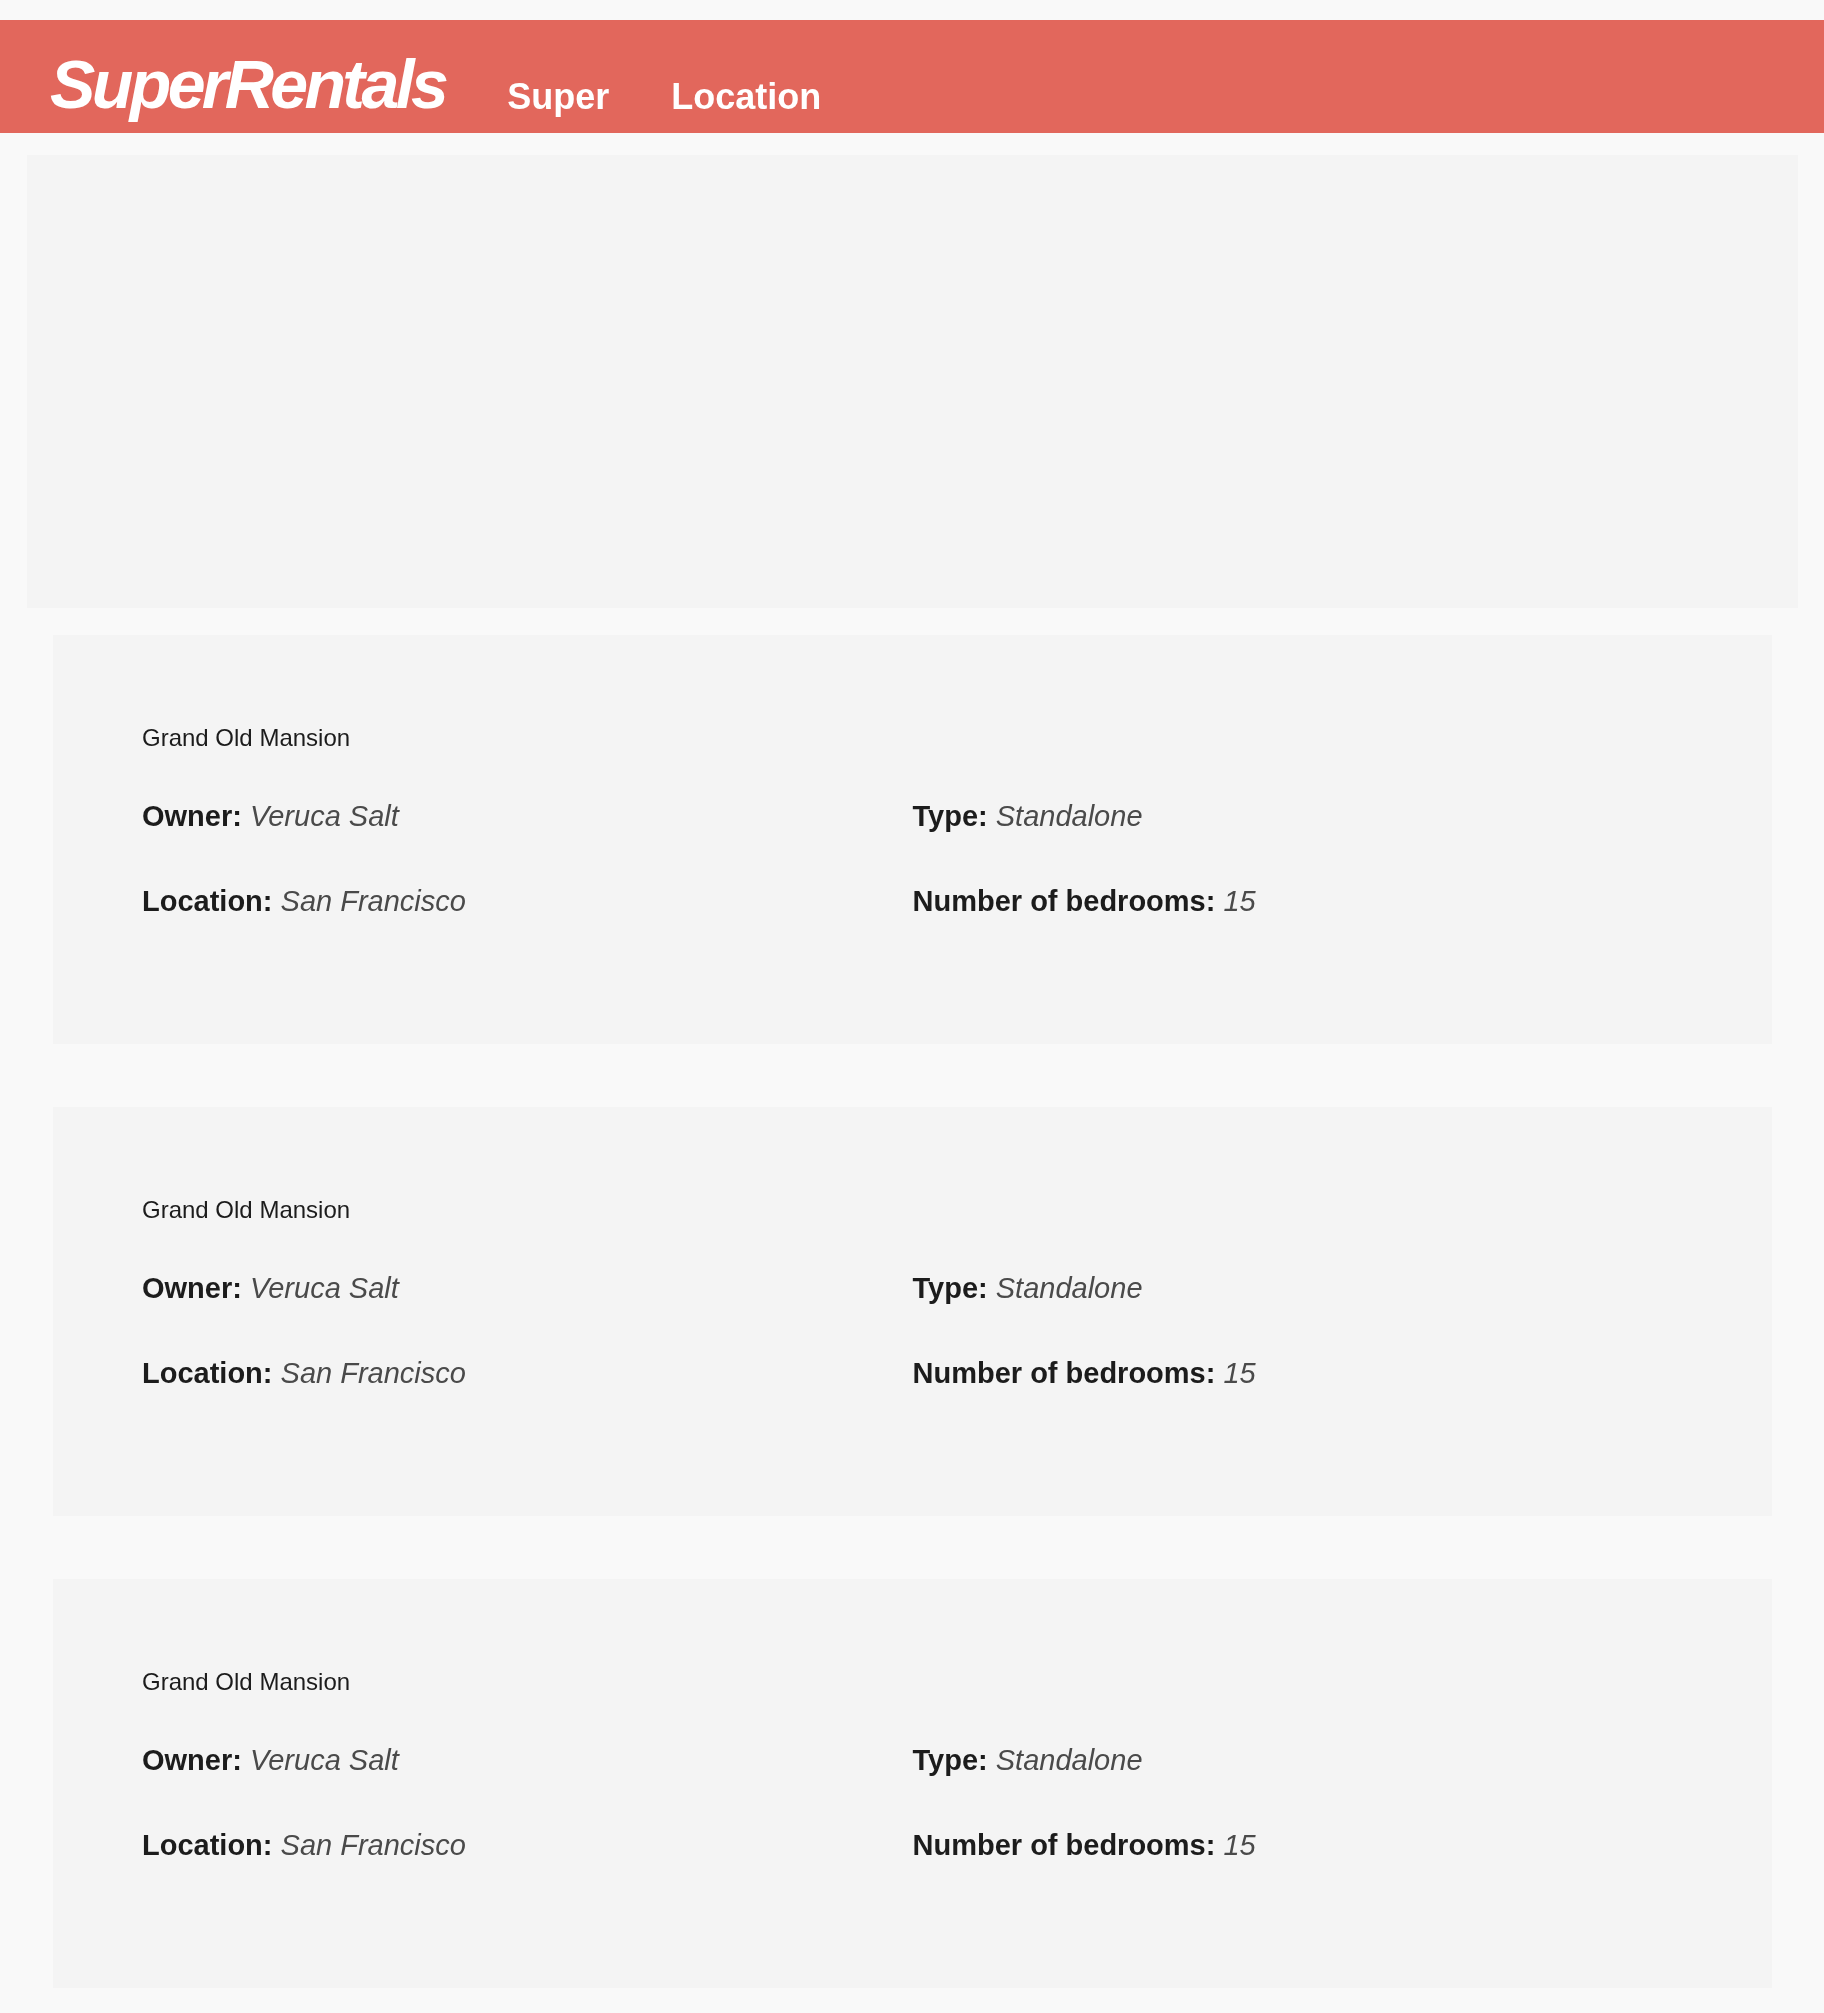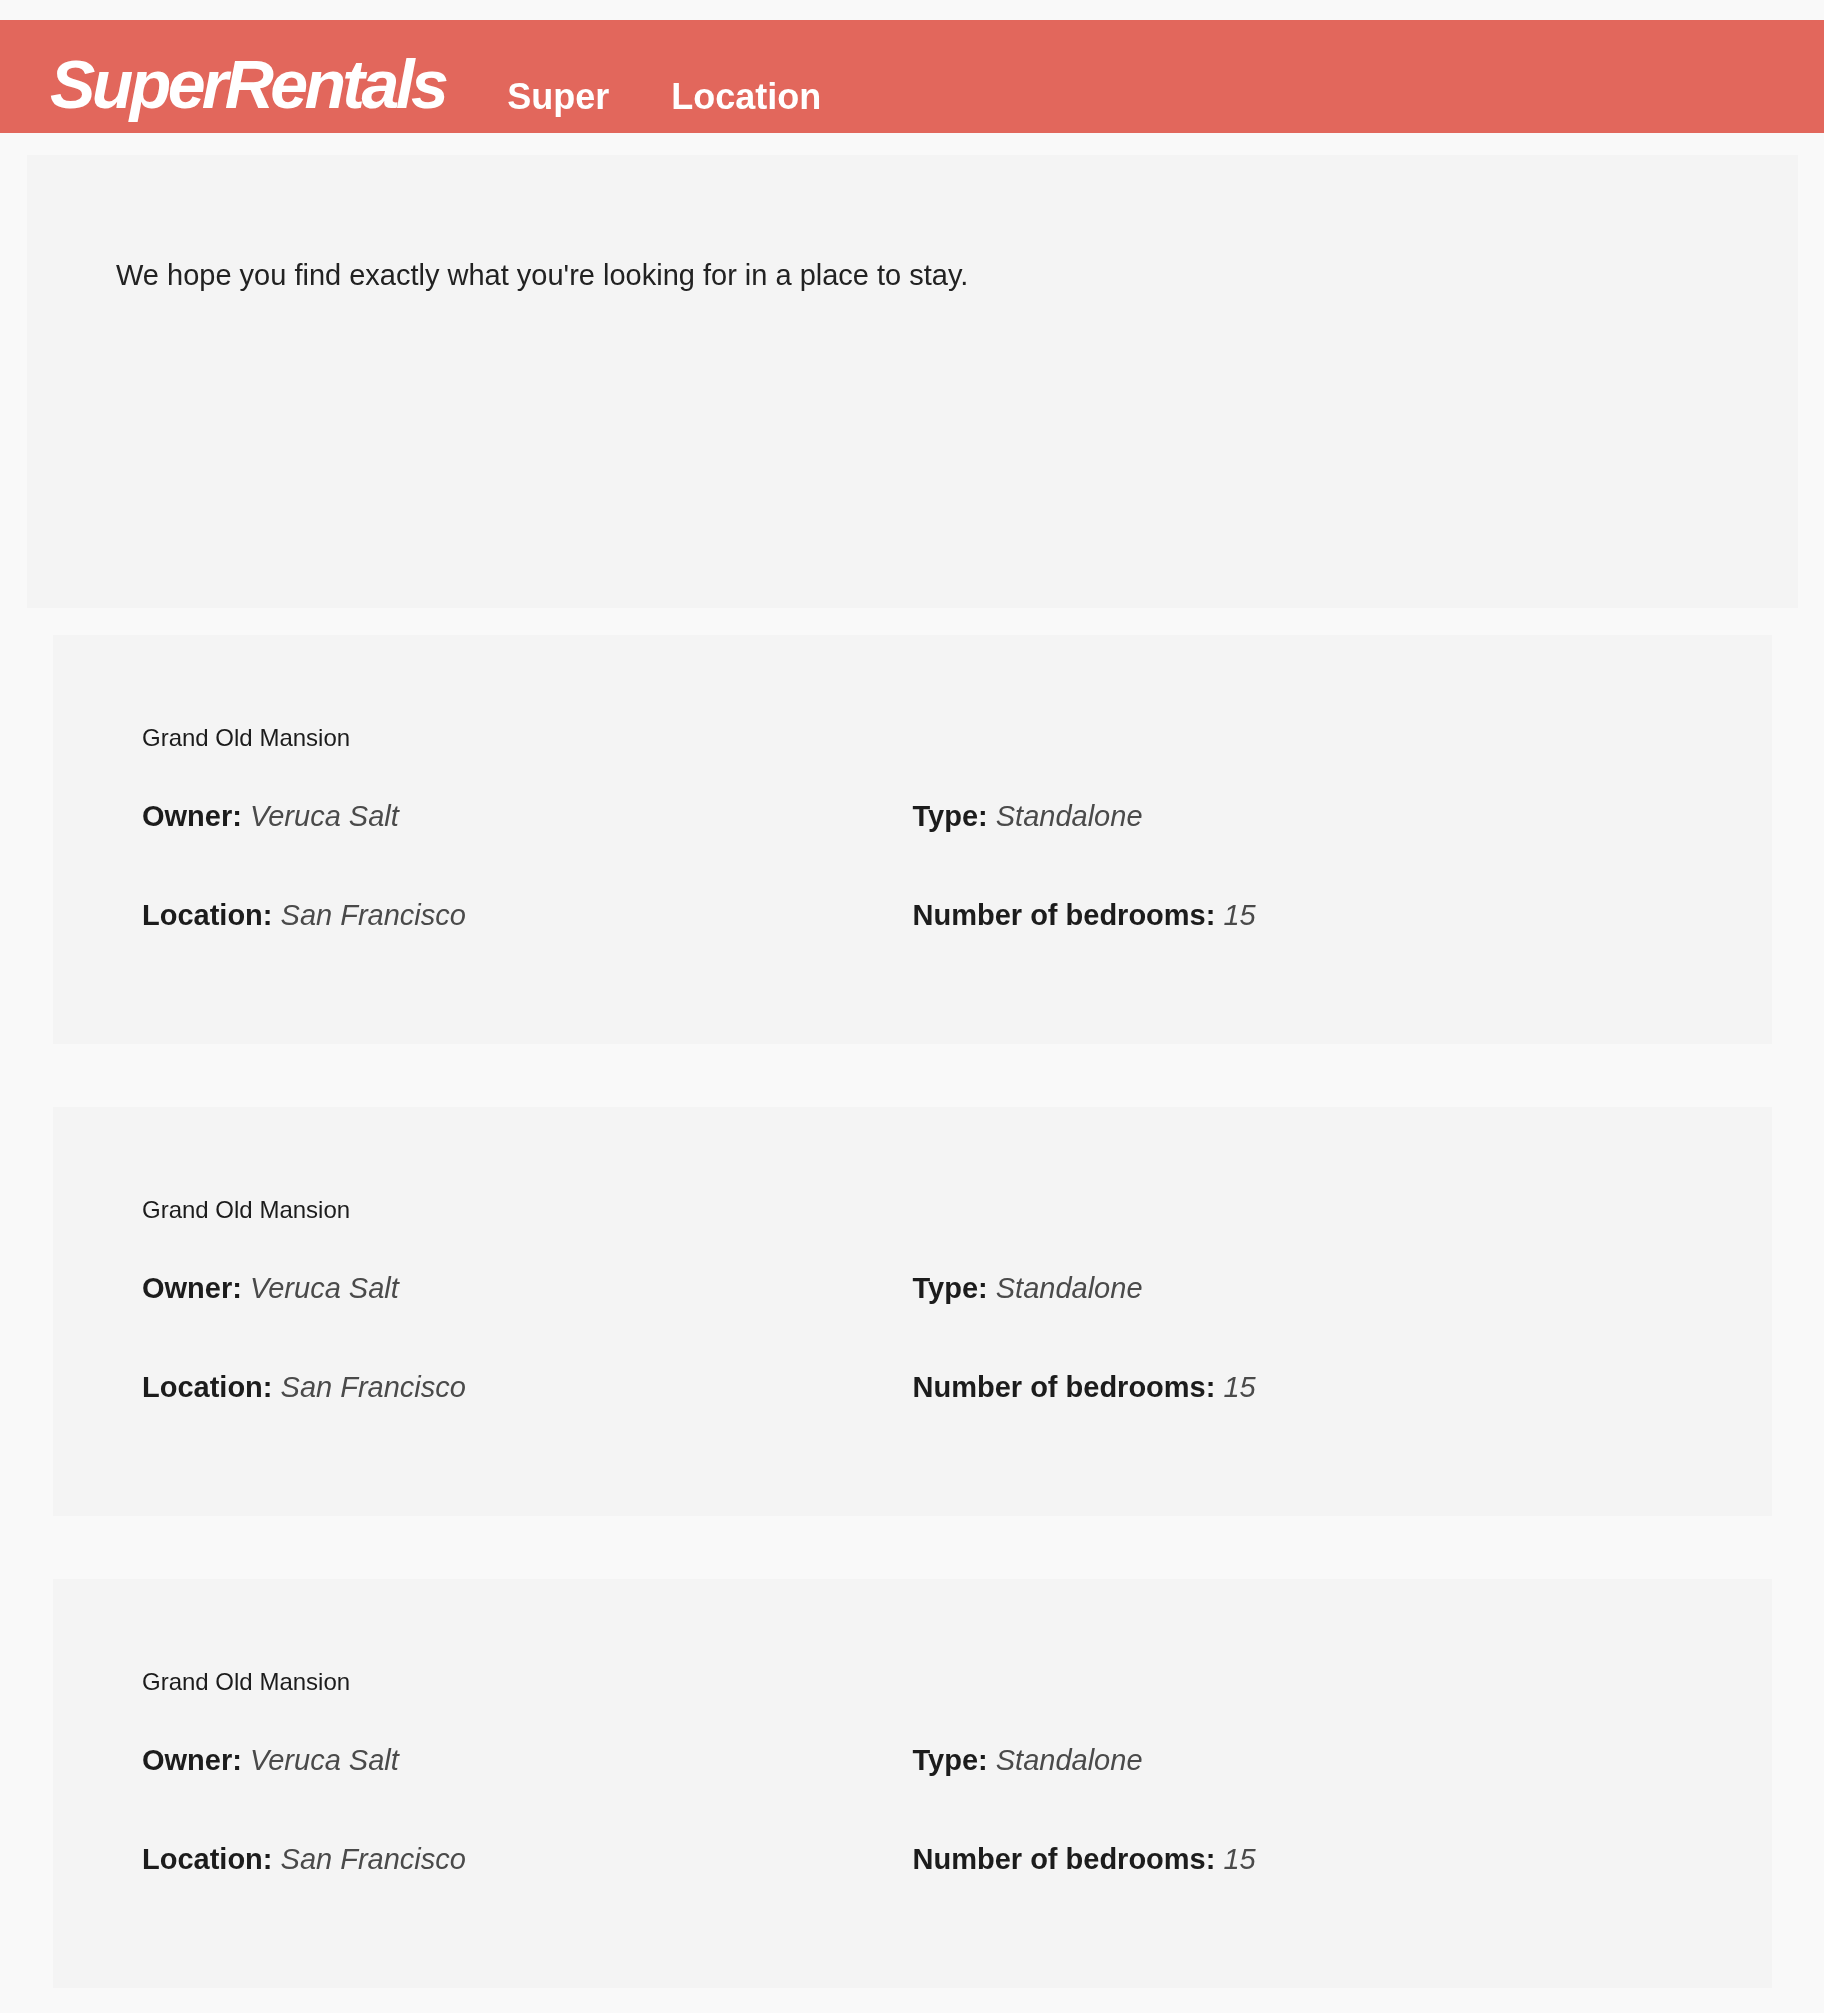--- a/index.html
+++ b/index.html
@@ -106,21 +106,21 @@
   .rental h3{
     margin:0 0 46px;
     font-size:24px;
     font-weight:400;
     color:var(--text-dark);
     line-height:1.2;
   }
   .rental .details{
     display:grid;
     grid-template-columns:1fr 1fr;
-    row-gap:64px;
+    row-gap:50px;
   }
   .detail{
     margin:0;
     font-size:29px;
     line-height:1.2;
   }
   .detail .label{
     font-weight:700;
     color:var(--text-dark);
   }
@@ -135,21 +135,20 @@
 
 <header class="navbar">
   <a class="logo">SuperRentals</a>
   <nav class="nav-links">
     <a class="nav-link">Super</a>
     <a class="nav-link">Location</a>
   </nav>
 </header>
 
 <section class="jumbo">
-  <p class="lead">We hope you find exactly what you're looking for in a place to stay.</p>
 </section>
 
 <ul class="rentals">
 
   <li class="rental">
     <h3>Grand Old Mansion</h3>
     <div class="details">
       <p class="detail">
         <span class="label">Owner:</span>
         <span class="value">Veruca Salt</span>

